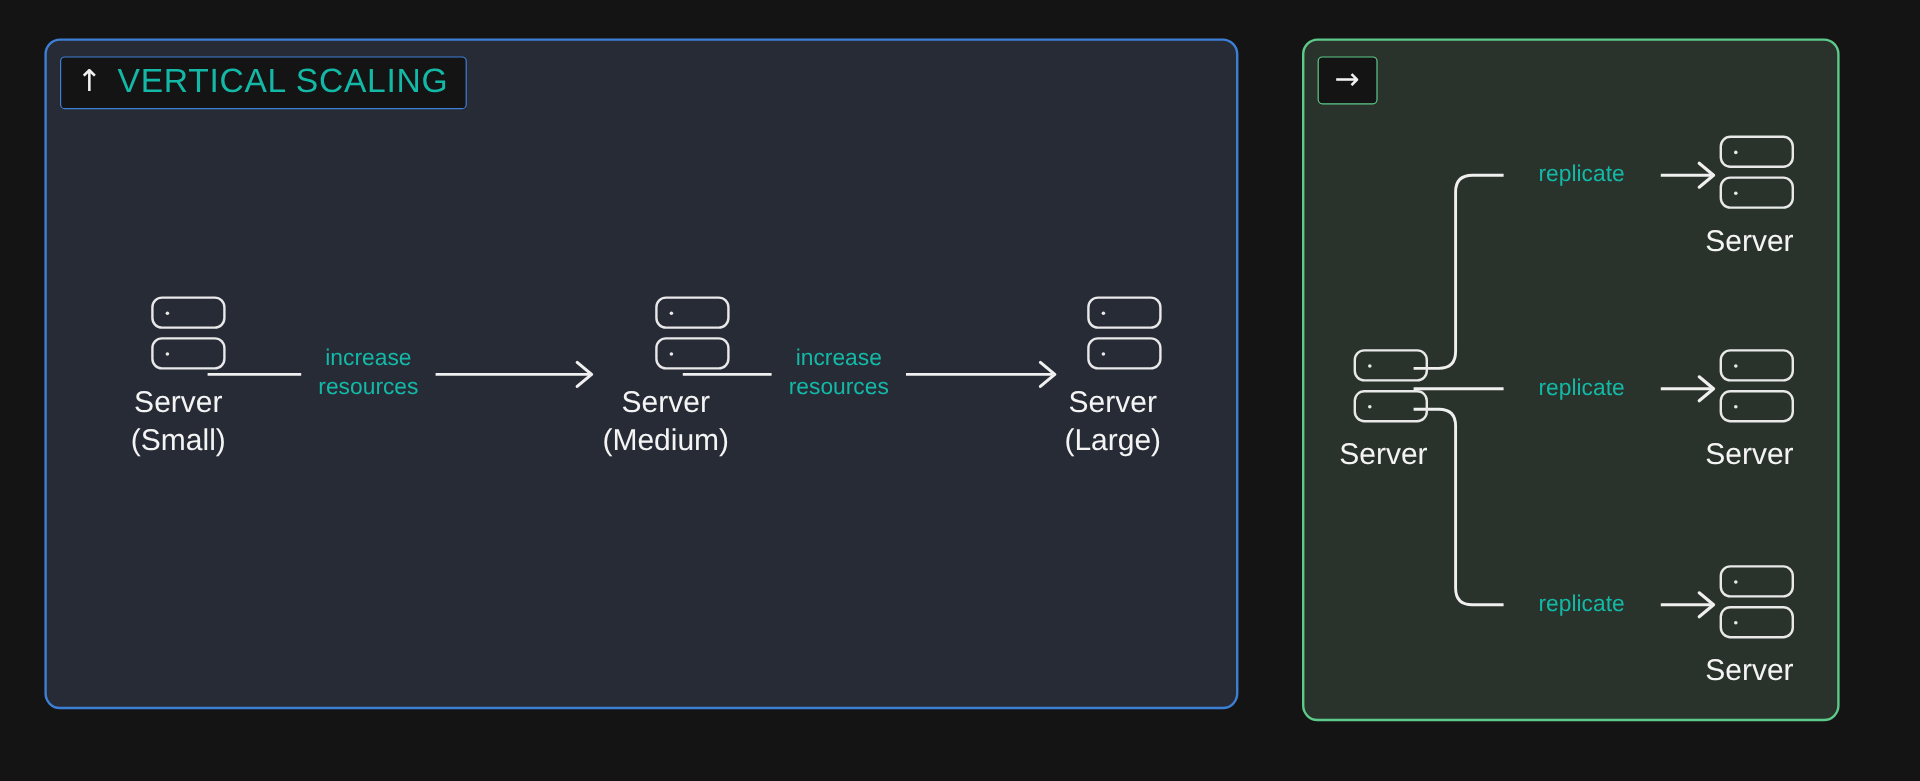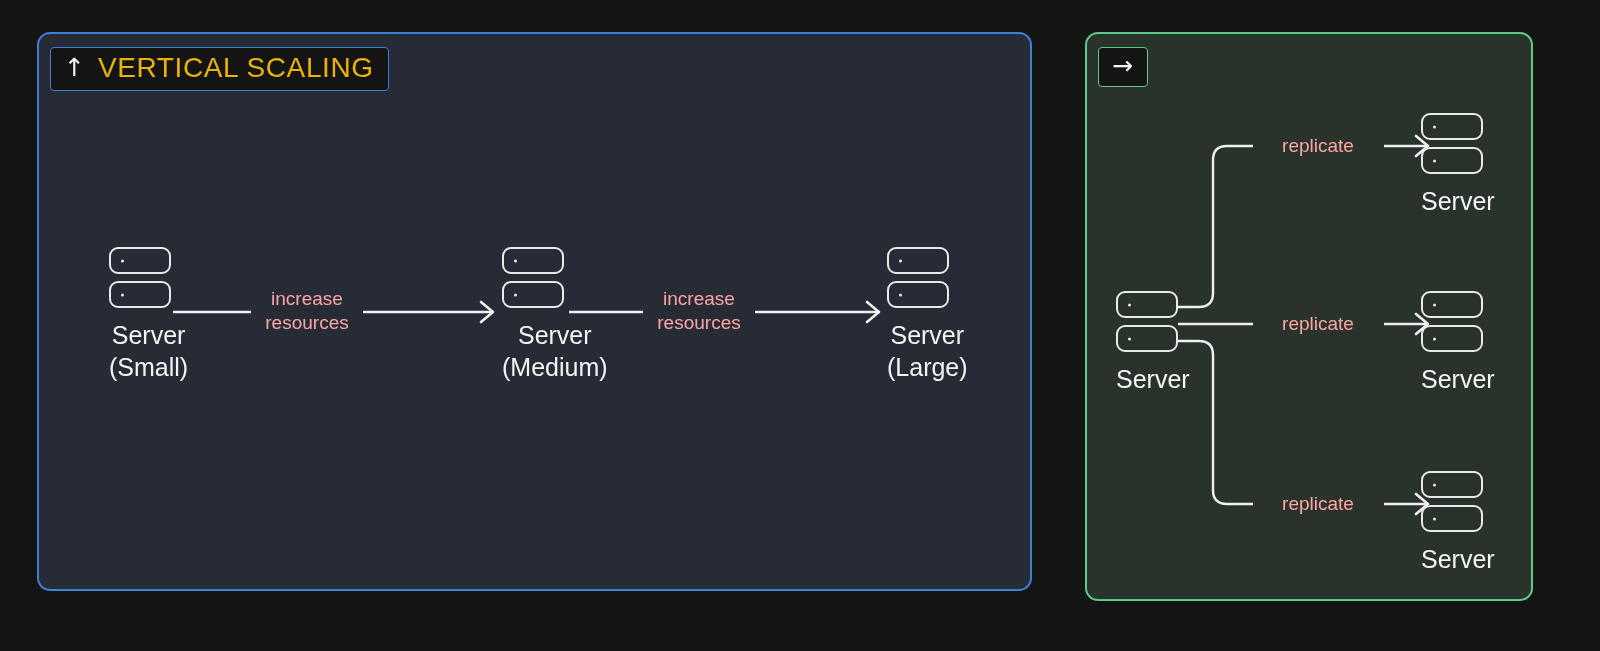--- a/index.html
+++ b/index.html
@@ -41,29 +41,29 @@
     border-radius:4px;
   }
   .badge-vertical{border:1.5px solid #3e7fd6;}
   .badge-horizontal{border:1.5px solid #5dc98a;}
   .badge-glyph{
     color:#f2f2f2;font-size:25px;line-height:1;
     font-family:"DejaVu Sans",sans-serif;
     margin-top:-1px;
   }
   .badge-text{
-    color:#eab308;
+    color:#14b8a6;
     font-size:28px;
     letter-spacing:0.6px;
     line-height:1;
     white-space:nowrap;
   }
 
   
-  .node{position:absolute;display:flex;flex-direction:column;align-items:flex-start;}
+  .node{position:absolute;display:flex;flex-direction:column;align-items:flex-end;}
   .node-icon{display:flex;flex-direction:column;gap:7px;}
   .rack{
     width:62px;height:27px;
     border:2.5px solid #e9e9e9;
     border-radius:9px;
     box-sizing:border-box;
     position:relative;
     background:transparent;
   }
   .rack::before{
@@ -77,21 +77,21 @@
     color:#f4f4f4;
     font-size:25px;
     line-height:1.28;
     text-align:center;
     white-space:pre;
   }
 
   
   .conn-label{
     position:absolute;
-    color:#fca5a5;
+    color:#14b8a6;
     font-size:19px;
     line-height:1.25;
     text-align:center;
     white-space:pre;
     transform:translate(-50%,-50%);
   }
   svg.wires{position:absolute;inset:0;width:100%;height:100%;overflow:visible;}
   .wire{fill:none;stroke:#f0f0f0;stroke-width:2.4;stroke-linecap:butt;}
   .head{fill:none;stroke:#f0f0f0;stroke-width:2.6;stroke-linecap:round;stroke-linejoin:round;}
 </style>

